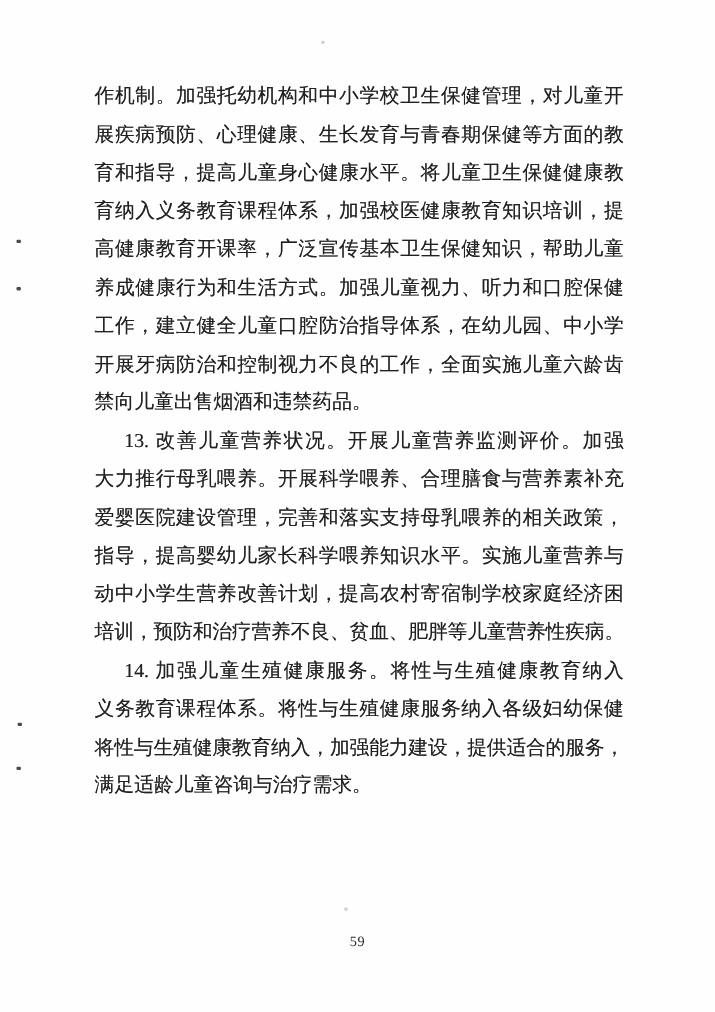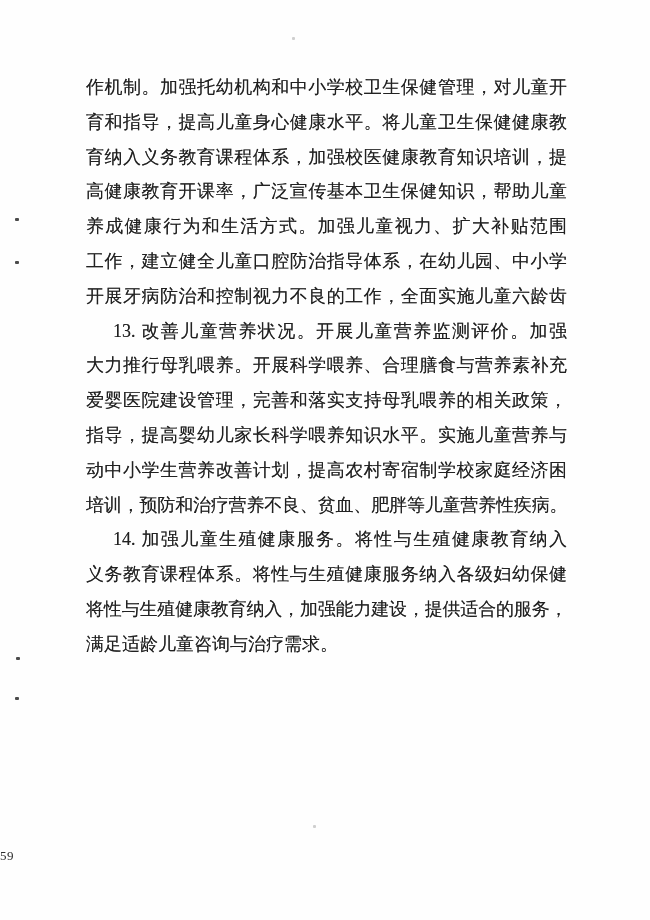--- a/index.html
+++ b/index.html
@@ -40,20 +40,21 @@
     overflow: visible;
   }
   .line.indent { text-indent: 1.5em; }
   .line.short { text-align-last: left; }
   .line.tight { letter-spacing: -0.5px; }
   .page-number {
     position: absolute;
     top: 848px;
     left: 0;
     width: 650px;
+    text-align: center;
     font-size: 13px;
     color: #2b2b2b;
     letter-spacing: 0.5px;
   }
   .speck {
     position: absolute;
     width: 4px; height: 3px;
     background: #4b4b4b;
     border-radius: 1px;
   }
@@ -69,26 +70,28 @@
   .speck.s6 { left: 313px; top: 825px; }
 </style>
 </head>
 <body>
 
 <div class="page">
 
   <div class="text-block">
       <div class="paragraph">
         <div class="line">作机制。加强托幼机构和中小学校卫生保健管理，对儿童开</div>
+        <div class="line">展疾病预防、心理健康、生长发育与青春期保健等方面的教</div>
         <div class="line">育和指导，提高儿童身心健康水平。将儿童卫生保健健康教</div>
         <div class="line">育纳入义务教育课程体系，加强校医健康教育知识培训，提</div>
         <div class="line">高健康教育开课率，广泛宣传基本卫生保健知识，帮助儿童</div>
-        <div class="line">养成健康行为和生活方式。加强儿童视力、扩大补贴范围</div>
+        <div class="line">养成健康行为和生活方式。加强儿童视力、听力和口腔保健</div>
         <div class="line">工作，建立健全儿童口腔防治指导体系，在幼儿园、中小学</div>
         <div class="line">开展牙病防治和控制视力不良的工作，全面实施儿童六龄齿</div>
+        <div class="line short">禁向儿童出售烟酒和违禁药品。</div>
       </div>
       <div class="paragraph">
         <div class="line indent">13. 改善儿童营养状况。开展儿童营养监测评价。加强</div>
         <div class="line">大力推行母乳喂养。开展科学喂养、合理膳食与营养素补充</div>
         <div class="line">爱婴医院建设管理，完善和落实支持母乳喂养的相关政策，</div>
         <div class="line">指导，提高婴幼儿家长科学喂养知识水平。实施儿童营养与</div>
         <div class="line">动中小学生营养改善计划，提高农村寄宿制学校家庭经济困</div>
         <div class="line tight">培训，预防和治疗营养不良、贫血、肥胖等儿童营养性疾病。</div>
       </div>
       <div class="paragraph">

